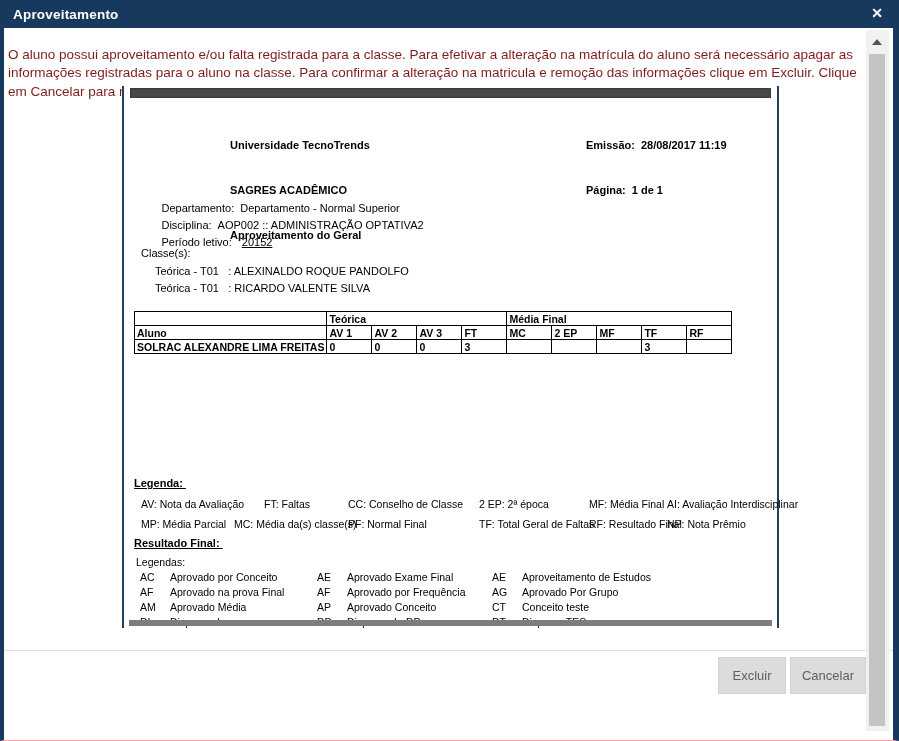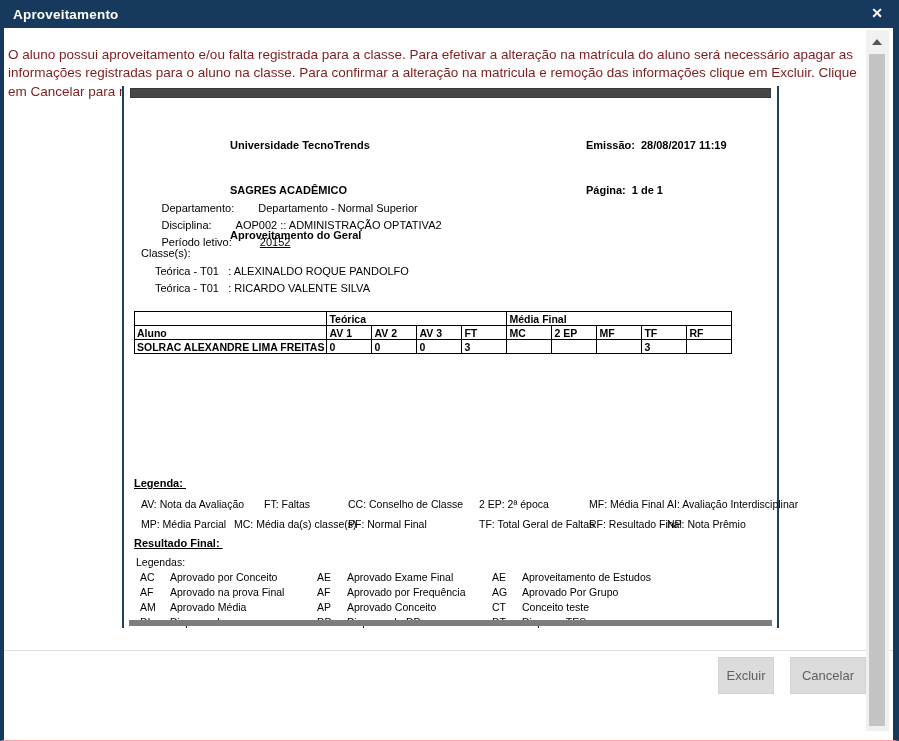--- a/index.html
+++ b/index.html
@@ -34,21 +34,21 @@
   }
   .bar-top { position:absolute; left:6px; right:6px; top:2px; height:10px; background:#474747; border:1px solid #3a3a3a; }
   .bar-bottom { position:absolute; left:5px; right:5px; top:534px; height:6px; background:#7d7d7d; }
 
   .rpt { position:absolute; font-size:11px; color:#000; white-space:pre; }
   .rpt-hl { left:106px; top:22px; font-weight:bold; line-height:15px; }
   .rpt-hr { left:462px; top:22px; font-weight:bold; line-height:15px; }
   .rpt-hr .val { margin-left:6px; }
 
   .info-line { position:absolute; font-size:11px; color:#000; white-space:pre; }
-  .info-line .lbl { margin-right:24px; }
+  .info-line .lbl { margin-right:6px; }
 
   table.grades {
     position:absolute; left:10px; top:225px; border-collapse:collapse;
     font-size:10.5px; color:#000; table-layout:fixed;
   }
   table.grades td {
     border:1px solid #000; height:14px; padding:0 2px;
     overflow:hidden; white-space:nowrap; text-align:left; font-weight:bold;
   }
   col.w-aluno { width:161px; } col.w-n { width:45px; }
@@ -73,21 +73,21 @@
   .result-row .rc1 { left:16px; } .result-row .rl1 { left:46px; }
   .result-row .rc2 { left:193px; } .result-row .rl2 { left:223px; }
   .result-row .rc3 { left:368px; } .result-row .rl3 { left:398px; }
 
   
   .footer-sep { position:absolute; left:0; right:0; top:622px; border-top:1px solid #e0e0e0; }
   .btn {
     position:absolute; top:629px; height:37px; background:#dcdcdc; border:1px solid #d3d3d3;
     font-family:"Liberation Sans", sans-serif; font-size:13px; color:#5f5f5f; cursor:pointer;
   }
-  .btn-excluir { left:714px; width:56px; }
+  .btn-excluir { left:714px; width:68px; }
   .btn-cancelar { left:786px; width:76px; }
 
   
   .scrollbar { position:absolute; left:862px; top:2px; width:23px; height:701px; background:#f1f1f1; }
   .sb-arrow {
     position:absolute; left:6px; top:9px; width:0; height:0;
     border-left:5px solid transparent; border-right:5px solid transparent;
     border-bottom:6px solid #555555; cursor:pointer;
   }
   .sb-thumb { position:absolute; left:3px; top:24px; width:16px; height:672px; background:#c4c4c4; cursor:pointer; }

